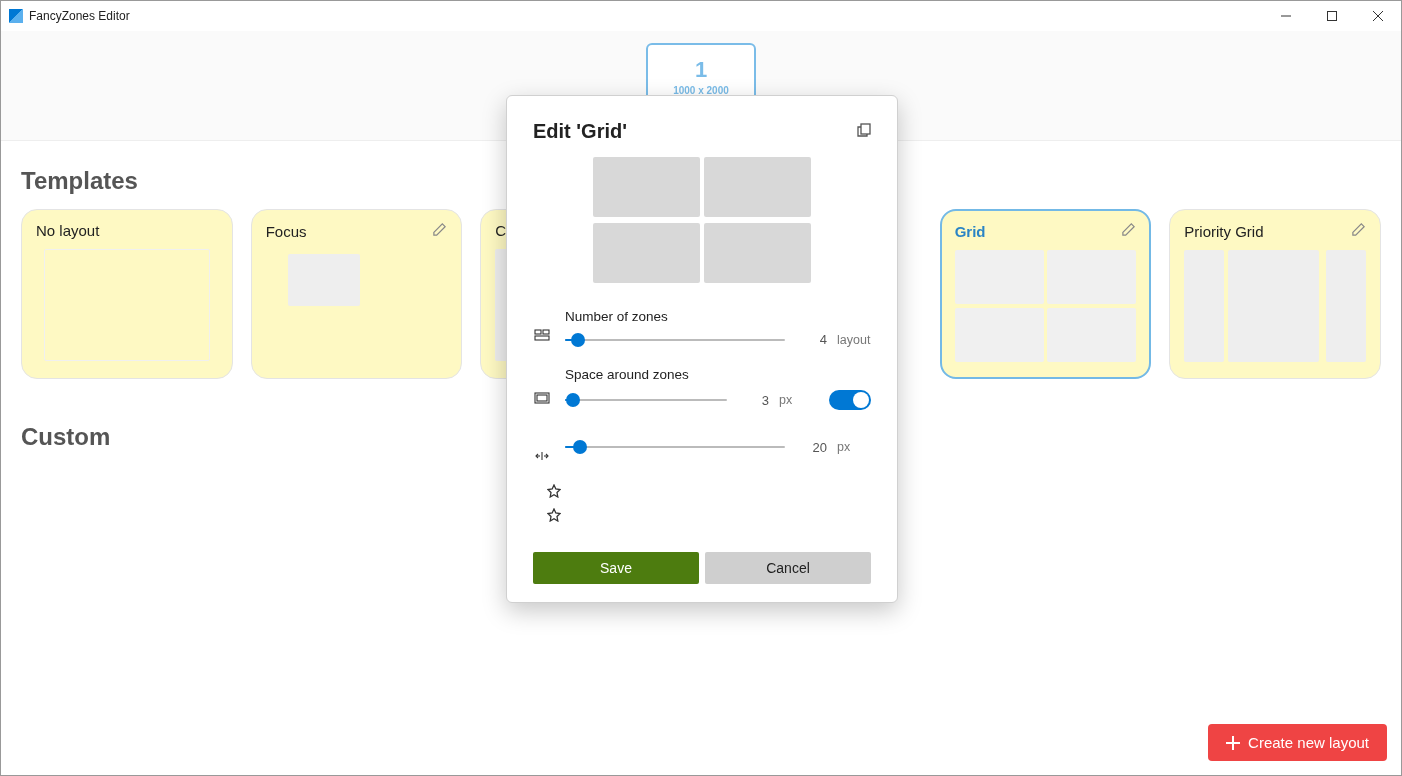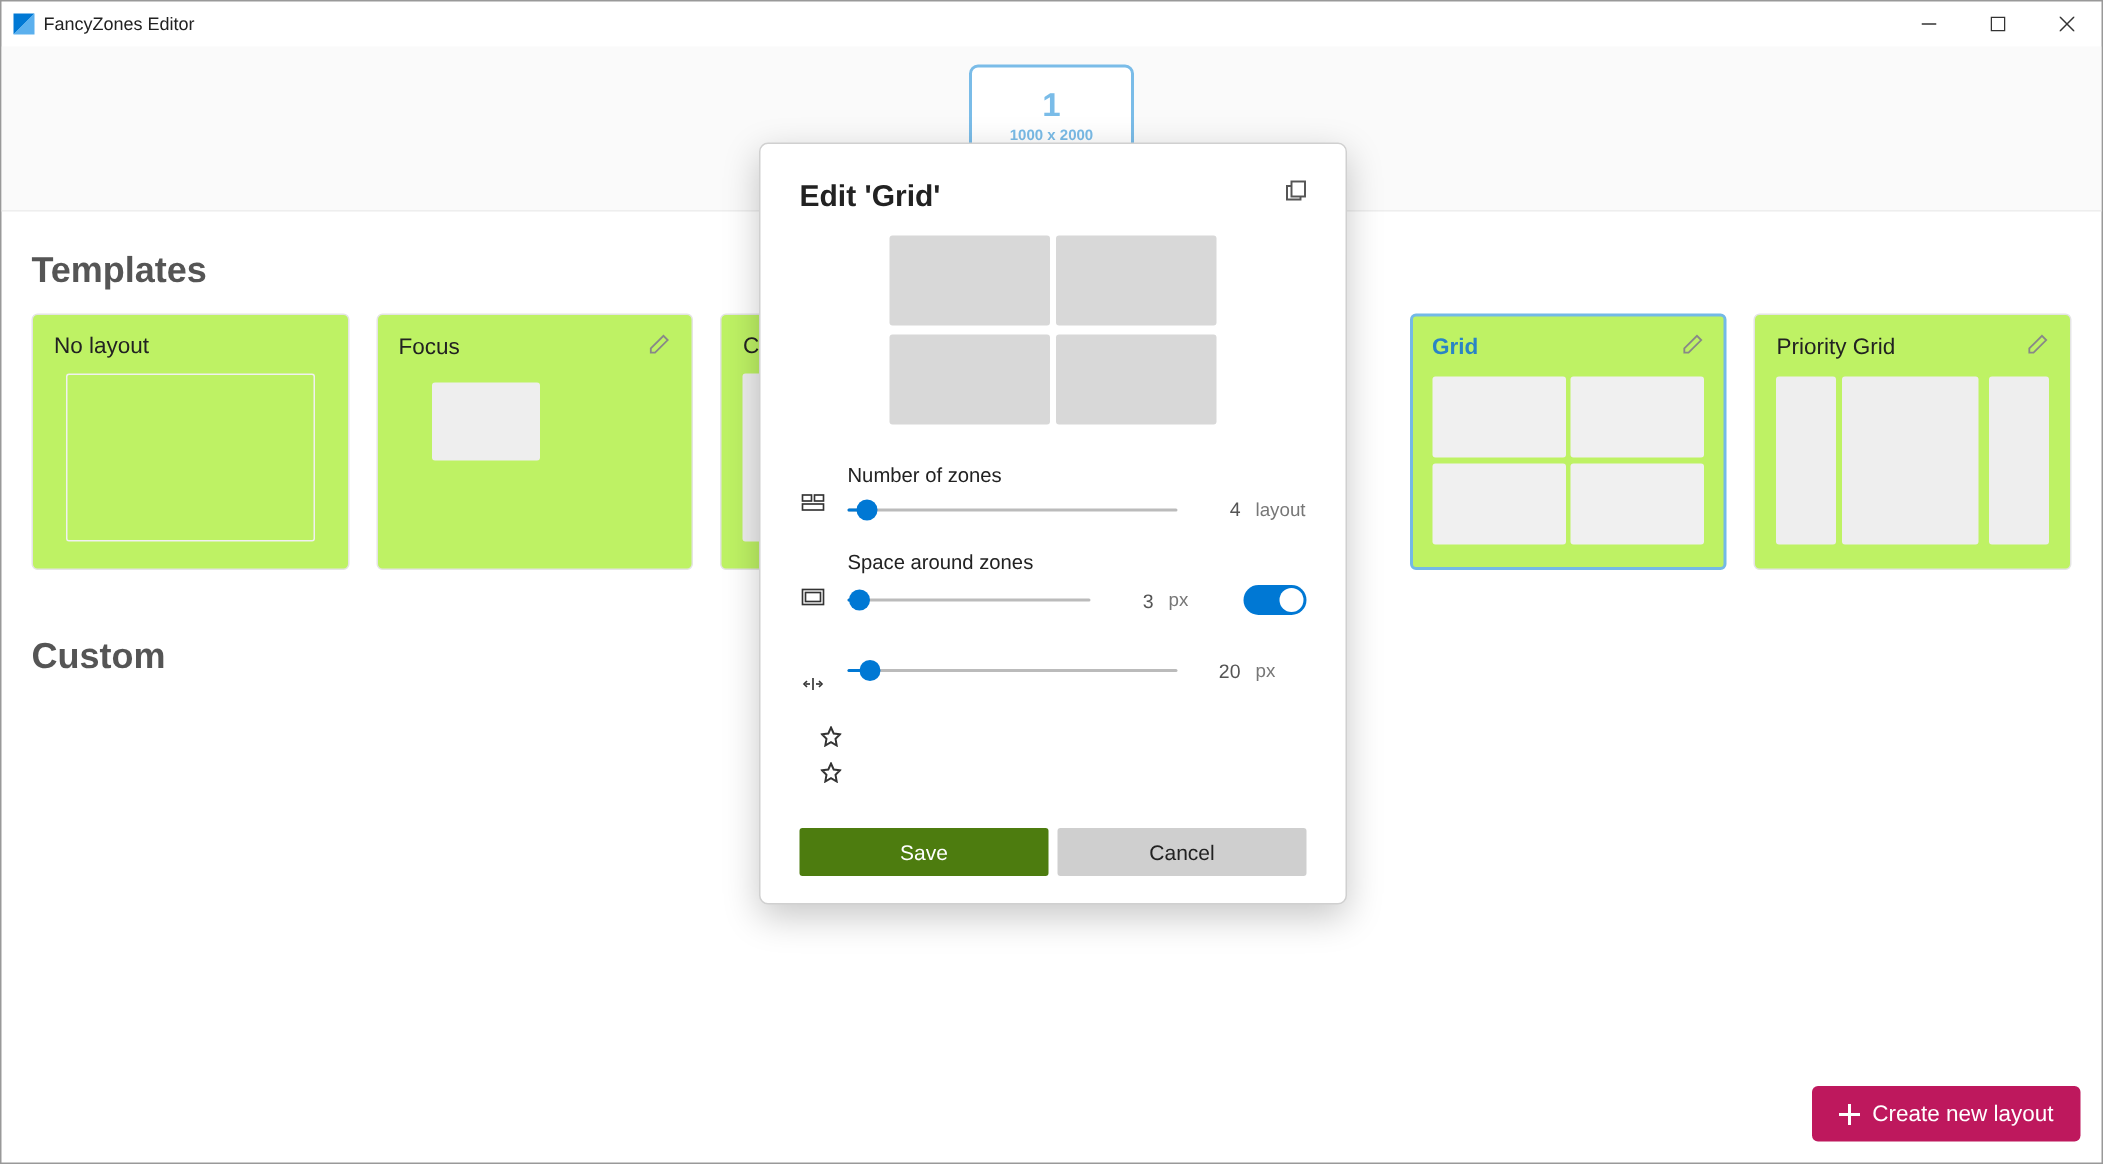--- a/index.html
+++ b/index.html
@@ -13,38 +13,38 @@
 
   .monitor-area { height:110px; background:#fafafa; display:flex; justify-content:center; align-items:flex-start; padding-top:12px; border-bottom:1px solid #eee; }
   .monitor-box { width:110px; height:66px; border:2px solid #7abce8; border-radius:6px; background:#fff; display:flex; flex-direction:column; align-items:center; justify-content:center; color:#7abce8; font-weight:600; }
   .monitor-box .num { font-size:22px; }
   .monitor-box .res { font-size:10px; margin-top:2px; }
 
   .body-area { padding:20px; position:relative; height:calc(100% - 140px); }
   h2.section { font-size:24px; font-weight:600; color:#555; margin:6px 0 14px 0; }
 
   .templates-row { display:flex; gap:18px; }
-  .tmpl-card { flex:1 1 0; border:1px solid #e4e4e4; border-radius:4px; padding:12px 14px 16px; position:relative; background:#bef264; min-width:0; }
+  .tmpl-card { flex:1 1 0; border:1px solid #e4e4e4; border-radius:16px; padding:12px 14px 16px; position:relative; background:#fef9c3; min-width:0; }
   .tmpl-card.selected { border:2px solid #73b9e6; padding:11px 13px 15px; }
   .tmpl-head { display:flex; align-items:center; justify-content:space-between; font-size:15px; margin-bottom:10px; white-space:nowrap; overflow:hidden; }
   .tmpl-head .name.sel { color:#2a84c5; font-weight:600; }
   .edit-icon svg { width:15px; height:15px; stroke:#888; fill:none; stroke-width:1.3; }
   .thumb { height:112px; position:relative; }
   .zone { position:absolute; background:#eee; border-radius:2px; }
   .tmpl-card.selected .zone { background:#f0f0f0; }
   .empty-outline { border:1px solid #f0f0f0; position:absolute; inset:0 8px 0 8px; border-radius:2px; }
 
   .custom-section { margin-top:44px; }
 
-  .create-btn { position:absolute; right:14px; bottom:14px; background:#be185d; color:#fff; border-radius:4px; padding:10px 18px; font-size:15px; display:flex; align-items:center; gap:8px; }
+  .create-btn { position:absolute; right:14px; bottom:14px; background:#ef4444; color:#fff; border-radius:4px; padding:10px 18px; font-size:15px; display:flex; align-items:center; gap:8px; }
   .create-btn svg { width:14px; height:14px; stroke:#fff; stroke-width:2; }
 
   
   .dialog { position:absolute; left:505px; top:94px; width:392px; border:1px solid #d0d0d0; border-radius:6px; background:#fff; box-shadow:0 8px 24px rgba(0,0,0,0.22); padding:24px 26px 18px; }
-  .dlg-title-row { display:flex; justify-content:space-between; margin-bottom:14px; }
+  .dlg-title-row { display:flex; align-items:center; justify-content:space-between; margin-bottom:14px; }
   .dlg-title { font-size:20px; font-weight:600; }
   .copy-icon svg { width:14px; height:14px; stroke:#555; fill:none; stroke-width:1.3; }
 
   .dlg-preview { height:132px; display:flex; justify-content:center; margin-bottom:20px; }
   .dlg-preview .pgrid { width:218px; height:126px; position:relative; }
   .dlg-preview .pz { position:absolute; background:#d8d8d8; border-radius:2px; }
 
   .setting { display:flex; align-items:center; gap:14px; margin-bottom:20px; }
   .setting .left-icon { width:18px; display:flex; justify-content:center; color:#333; padding-top:18px; }
   .setting .left-icon svg { width:16px; height:16px; stroke:#333; fill:none; stroke-width:1.1; }

